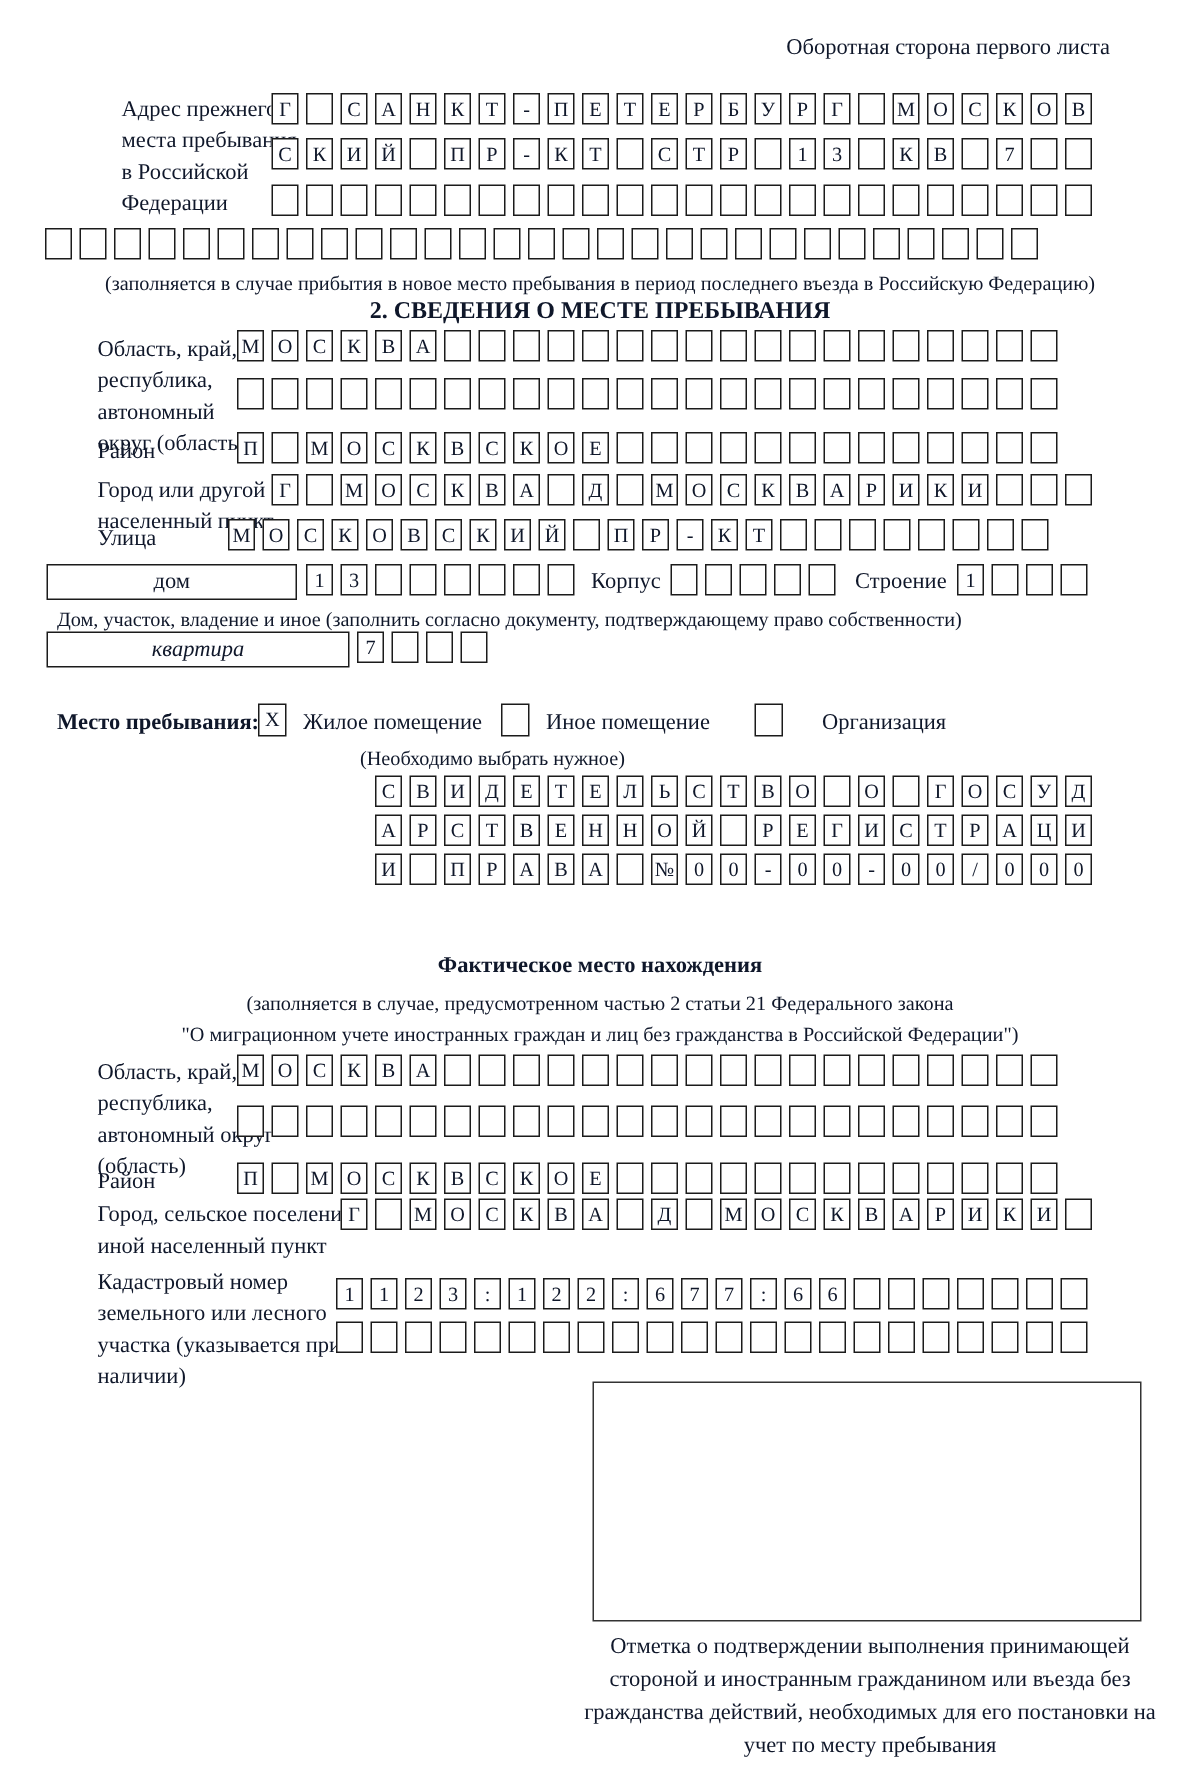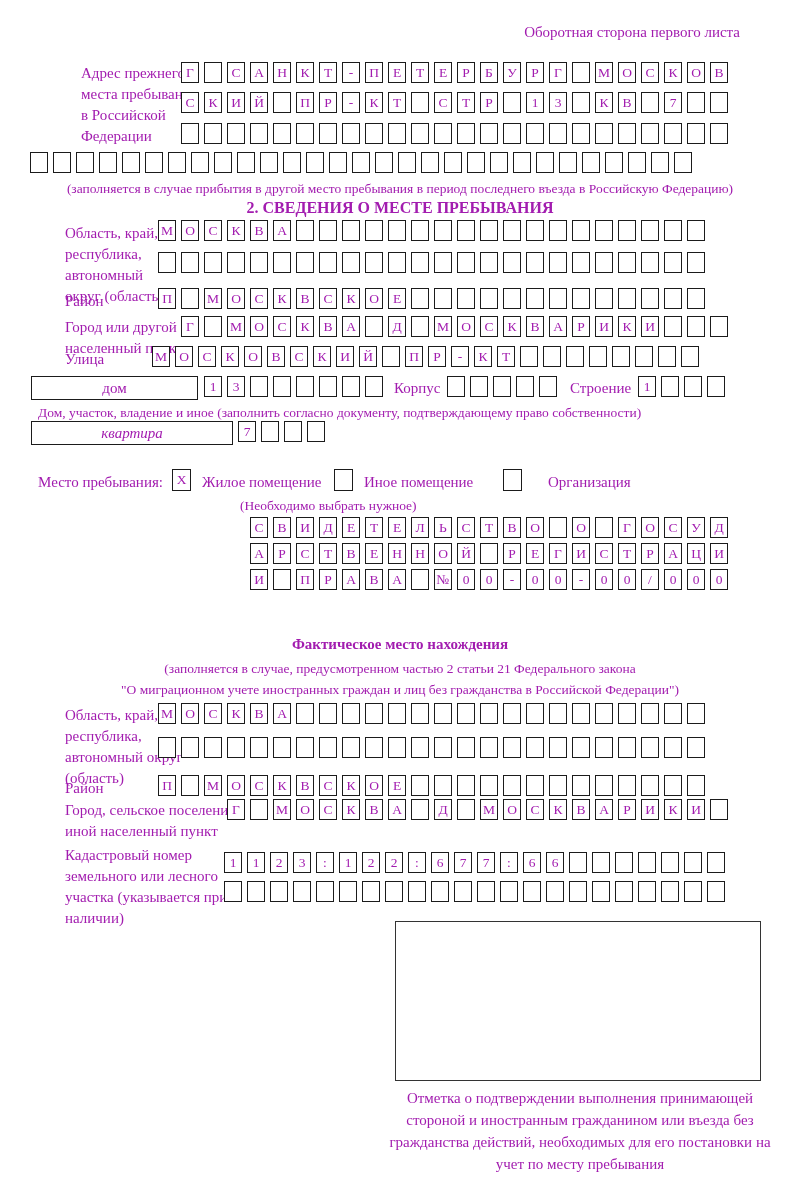--- a/index.html
+++ b/index.html
@@ -1,17 +1,17 @@
 <!DOCTYPE html>
 <html><head>
 <meta charset="utf-8">
 <style>
   html,body{margin:0;padding:0;background:#fff;}
   .page{position:relative;width:800px;height:1180px;background:#fff;
-        font-family:"Liberation Serif","DejaVu Serif",serif;color:#a21caf;overflow:hidden;}
+        font-family:"Liberation Serif","DejaVu Serif",serif;color:#0f172a;overflow:hidden;}
   .abs{position:absolute;}
   .lbl{font-size:15px;line-height:21px;}
   .lbl-tight{font-size:15px;line-height:20px;}
   .cap{font-size:13.5px;line-height:18px;}
   .hdr{font-weight:bold;}
   .center{text-align:center;width:100%;}
   .cells{display:flex;gap:5px;}
   .cell{width:16px;height:19px;border:1.6px solid #1b1b1b;flex:0 0 auto;
         display:flex;align-items:center;justify-content:center;
         font-size:13.5px;background:#fff;}
@@ -130,21 +130,21 @@
       <span class="cell">&nbsp;</span>
       <span class="cell">&nbsp;</span>
       <span class="cell">&nbsp;</span>
       <span class="cell">&nbsp;</span>
       <span class="cell">&nbsp;</span>
       <span class="cell">&nbsp;</span>
       <span class="cell">&nbsp;</span>
       <span class="cell">&nbsp;</span>
       <span class="cell">&nbsp;</span>
     </div>
-  <div class="abs cap center" style="left:0;top:180px;">(заполняется в случае прибытия в другой место пребывания в период последнего въезда в Российскую Федерацию)</div>
+  <div class="abs cap center" style="left:0;top:180px;">(заполняется в случае прибытия в новое место пребывания в период последнего въезда в Российскую Федерацию)</div>
 
   <div class="abs hdr center" style="left:0;top:199px;font-size:16px;">2. СВЕДЕНИЯ О МЕСТЕ ПРЕБЫВАНИЯ</div>
 
   <div class="abs lbl" style="left:65px;top:223px;width:105px;">Область, край, республика, автономный округ (область)</div>
   <div class="abs cells" style="left:158px;top:220px;">
       <span class="cell">М</span>
       <span class="cell">О</span>
       <span class="cell">С</span>
       <span class="cell">К</span>
       <span class="cell">В</span>
@@ -308,21 +308,21 @@
   <div class="abs cap" style="left:38px;top:404px;">Дом, участок, владение и иное (заполнить согласно документу, подтверждающему право собственности)</div>
 
   <div class="abs fieldbox" style="left:31px;top:421px;width:200px;height:22px;font-style:italic;">квартира</div>
   <div class="abs cells" style="left:238px;top:421px;">
       <span class="cell">7</span>
       <span class="cell">&nbsp;</span>
       <span class="cell">&nbsp;</span>
       <span class="cell">&nbsp;</span>
     </div>
 
-  <div class="abs lbl" style="left:38px;top:472px;">Место пребывания:</div>
+  <div class="abs lbl" style="left:38px;top:472px;font-weight:bold;">Место пребывания:</div>
   <div class="abs cells cbx" style="left:172px;top:469px;">
       <span class="cell">X</span>
     </div>
   <div class="abs lbl" style="left:202px;top:472px;">Жилое помещение</div>
   <div class="abs cells cbx" style="left:334px;top:469px;">
       <span class="cell">&nbsp;</span>
     </div>
   <div class="abs lbl" style="left:364px;top:472px;">Иное помещение</div>
   <div class="abs cells cbx" style="left:503px;top:469px;">
       <span class="cell">&nbsp;</span>

